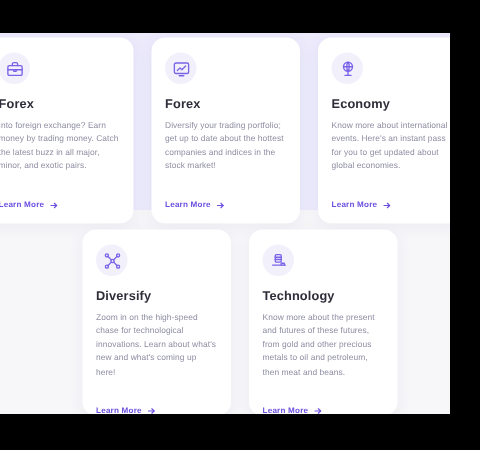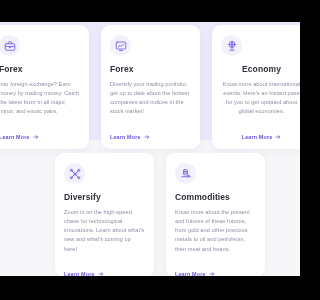--- a/index.html
+++ b/index.html
@@ -63,21 +63,21 @@
     border-radius: 9px;
     box-shadow: 0 2px 10px rgba(90, 80, 160, 0.07);
     padding: 10px 9px 9px 9px;
     box-sizing: border-box;
     overflow: hidden;
   }
 
   
   .card.c0 { left: -10px;  top: 3px;  width: 99px;  height: 124px; }
   .card.c1 { left: 101px;  top: 3px;  width: 99px;  height: 124px; }
-  .card.c2 { left: 212px;  top: 3px;  width: 99px;  height: 124px; text-align: center; }
+  .card.c2 { left: 212px;  top: 3px;  width: 99px;  height: 124px; }
 
   
   .card.c3 { left: 55px;   top: 131px; width: 99px; height: 124px; }
   .card.c4 { left: 166px;  top: 131px; width: 99px; height: 124px; }
 
   .icon-wrap {
     width: 21px;
     height: 21px;
     border-radius: 50%;
     background: #f2f0fb;
@@ -215,21 +215,21 @@
 
       <div class="card c4">
         <div class="icon-wrap">
           <svg width="12" height="12" viewBox="0 0 24 24" fill="none" stroke="#7b63e8" stroke-width="1.8" stroke-linecap="round" stroke-linejoin="round">
             <rect x="7" y="3.5" width="8" height="10" rx="1.6"></rect>
             <path d="M7 7h8M7 10h8"></path>
             <path d="M3.5 17.5h17"></path>
             <path d="M15 17.5v-2.5h4v2.5"></path>
           </svg>
         </div>
-        <div class="card-title">Commodities</div>
+        <div class="card-title">Technology</div>
         <div class="card-desc">Know more about the present and futures of these futures, from gold and other precious metals to oil and petroleum, then meat and beans.</div>
         <a class="learn-more">
           <span>Learn More</span>
           <svg class="arrow" width="6" height="6" viewBox="0 0 24 24" fill="none" stroke="#6c4fe0" stroke-width="3" stroke-linecap="round" stroke-linejoin="round">
             <path d="M4 12h15"></path>
               <path d="M13 6l6 6-6 6"></path>
           </svg>
         </a>
       </div>
 

